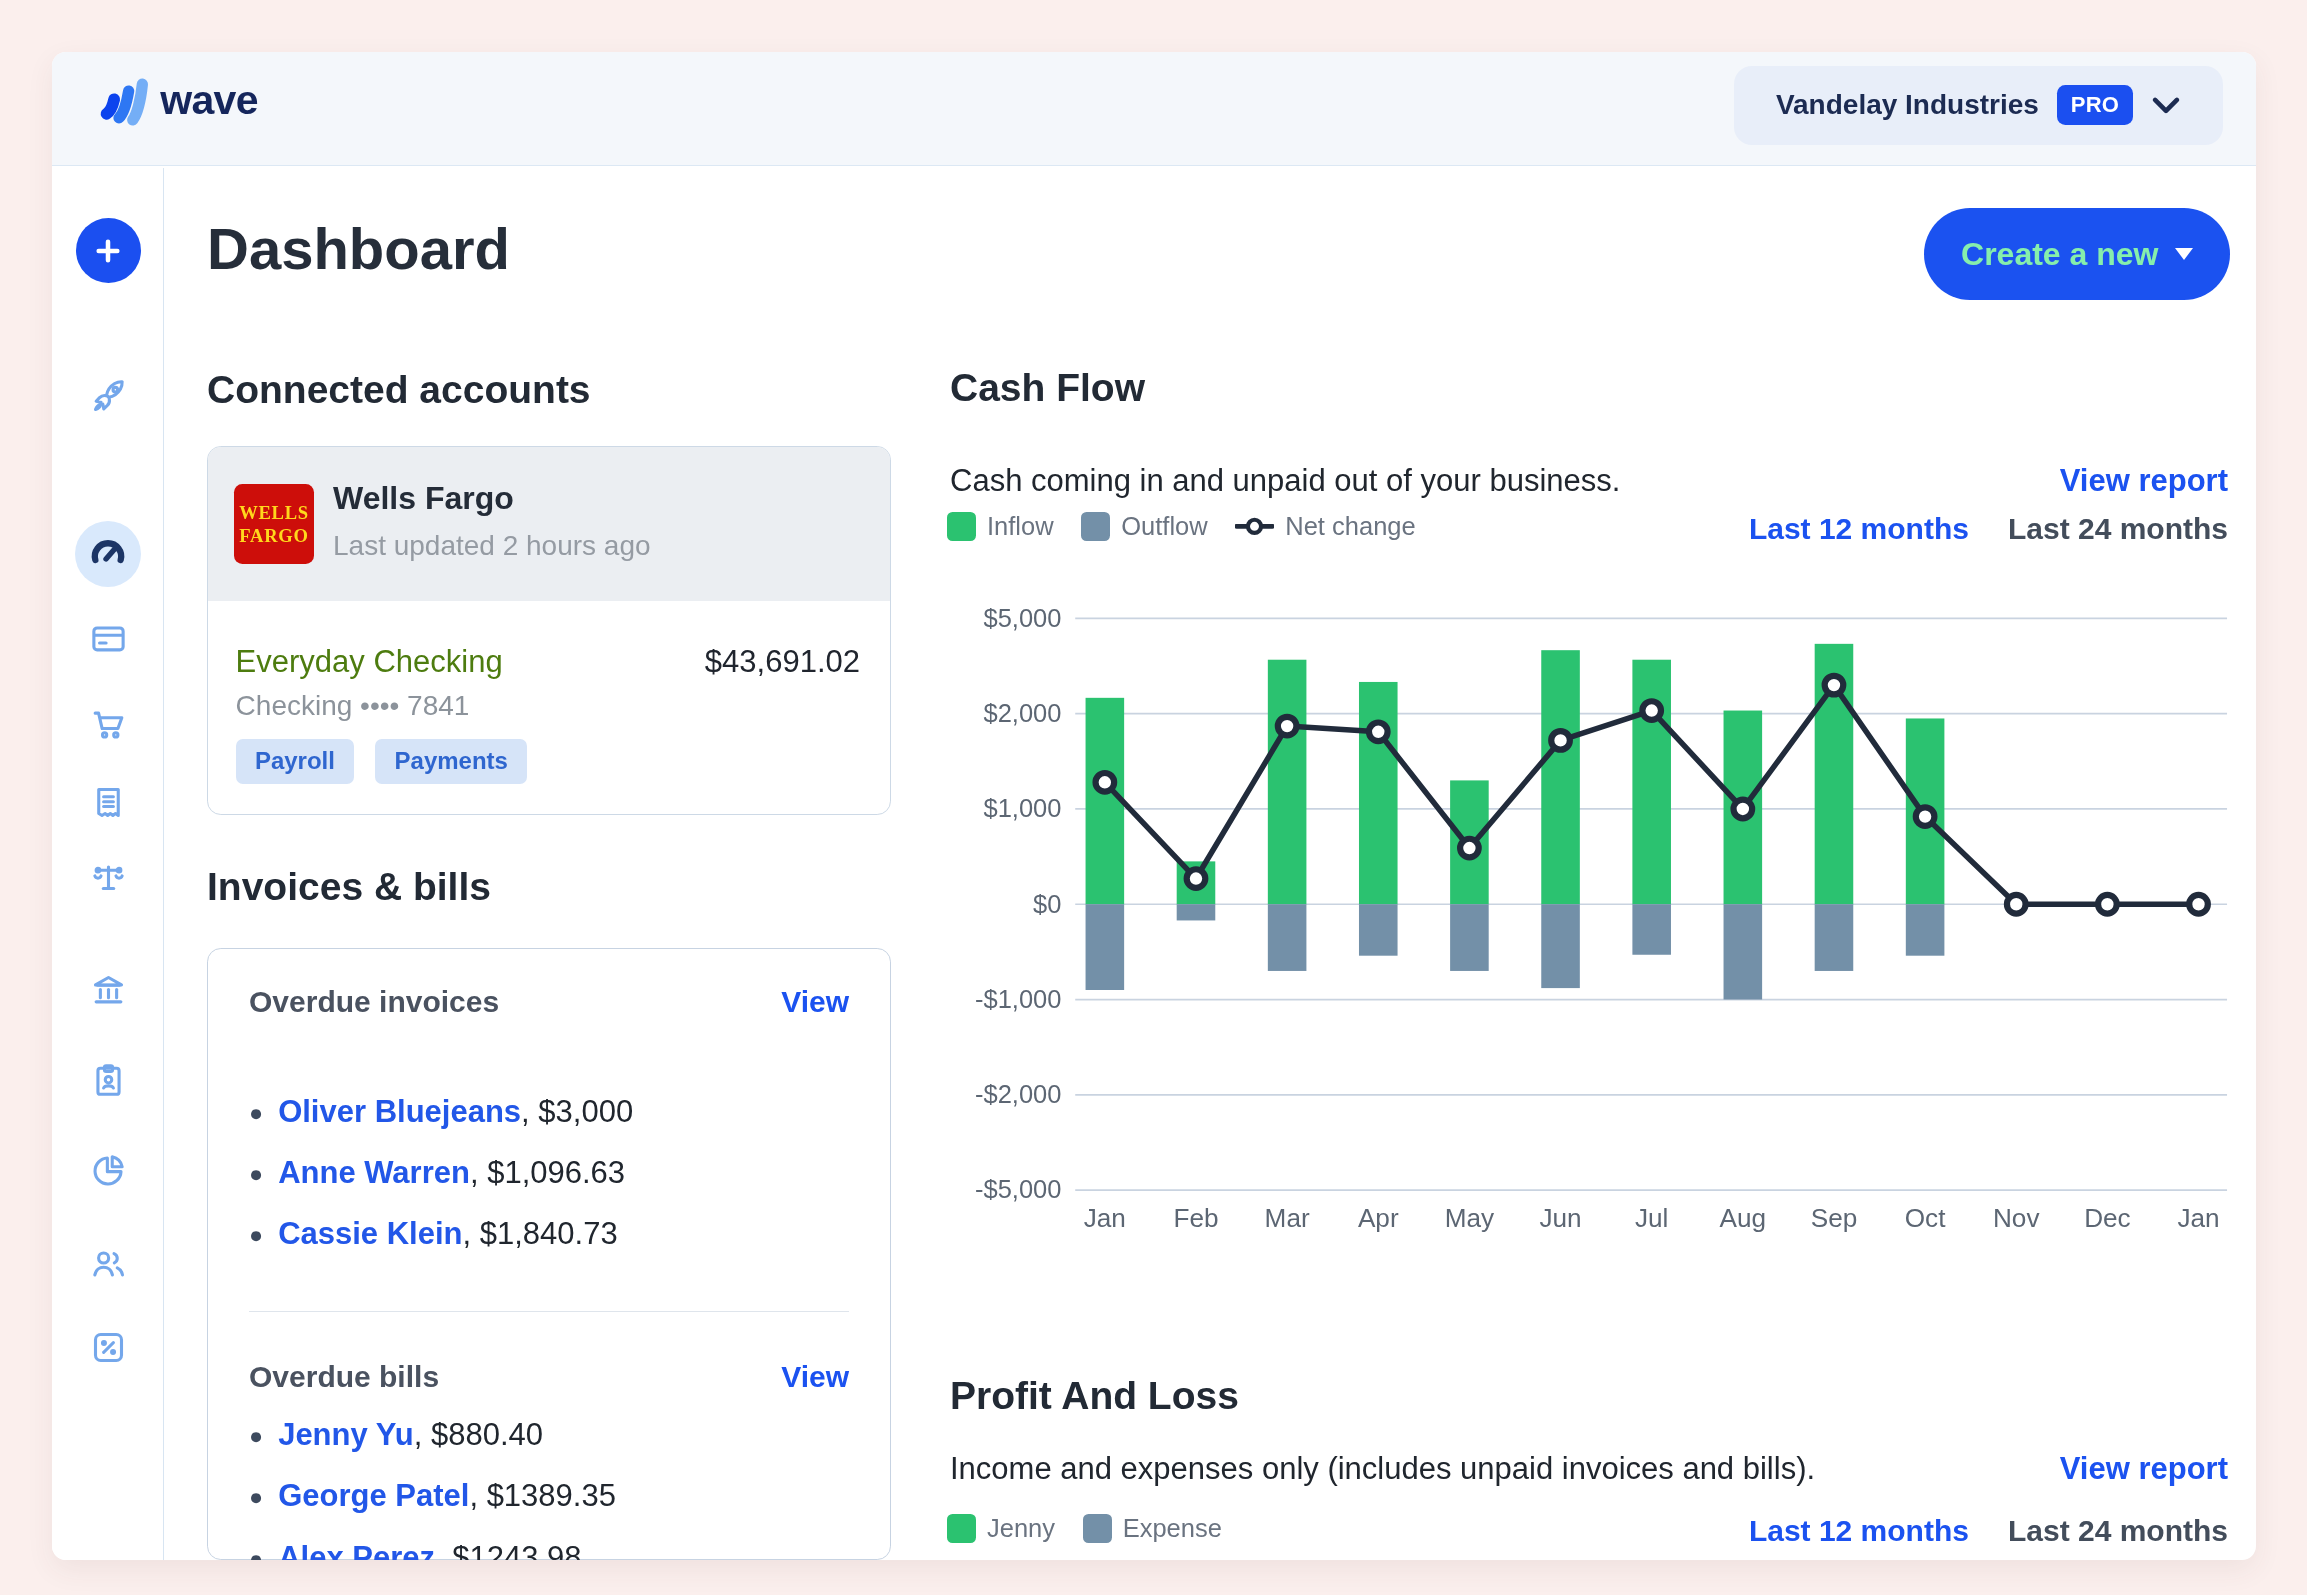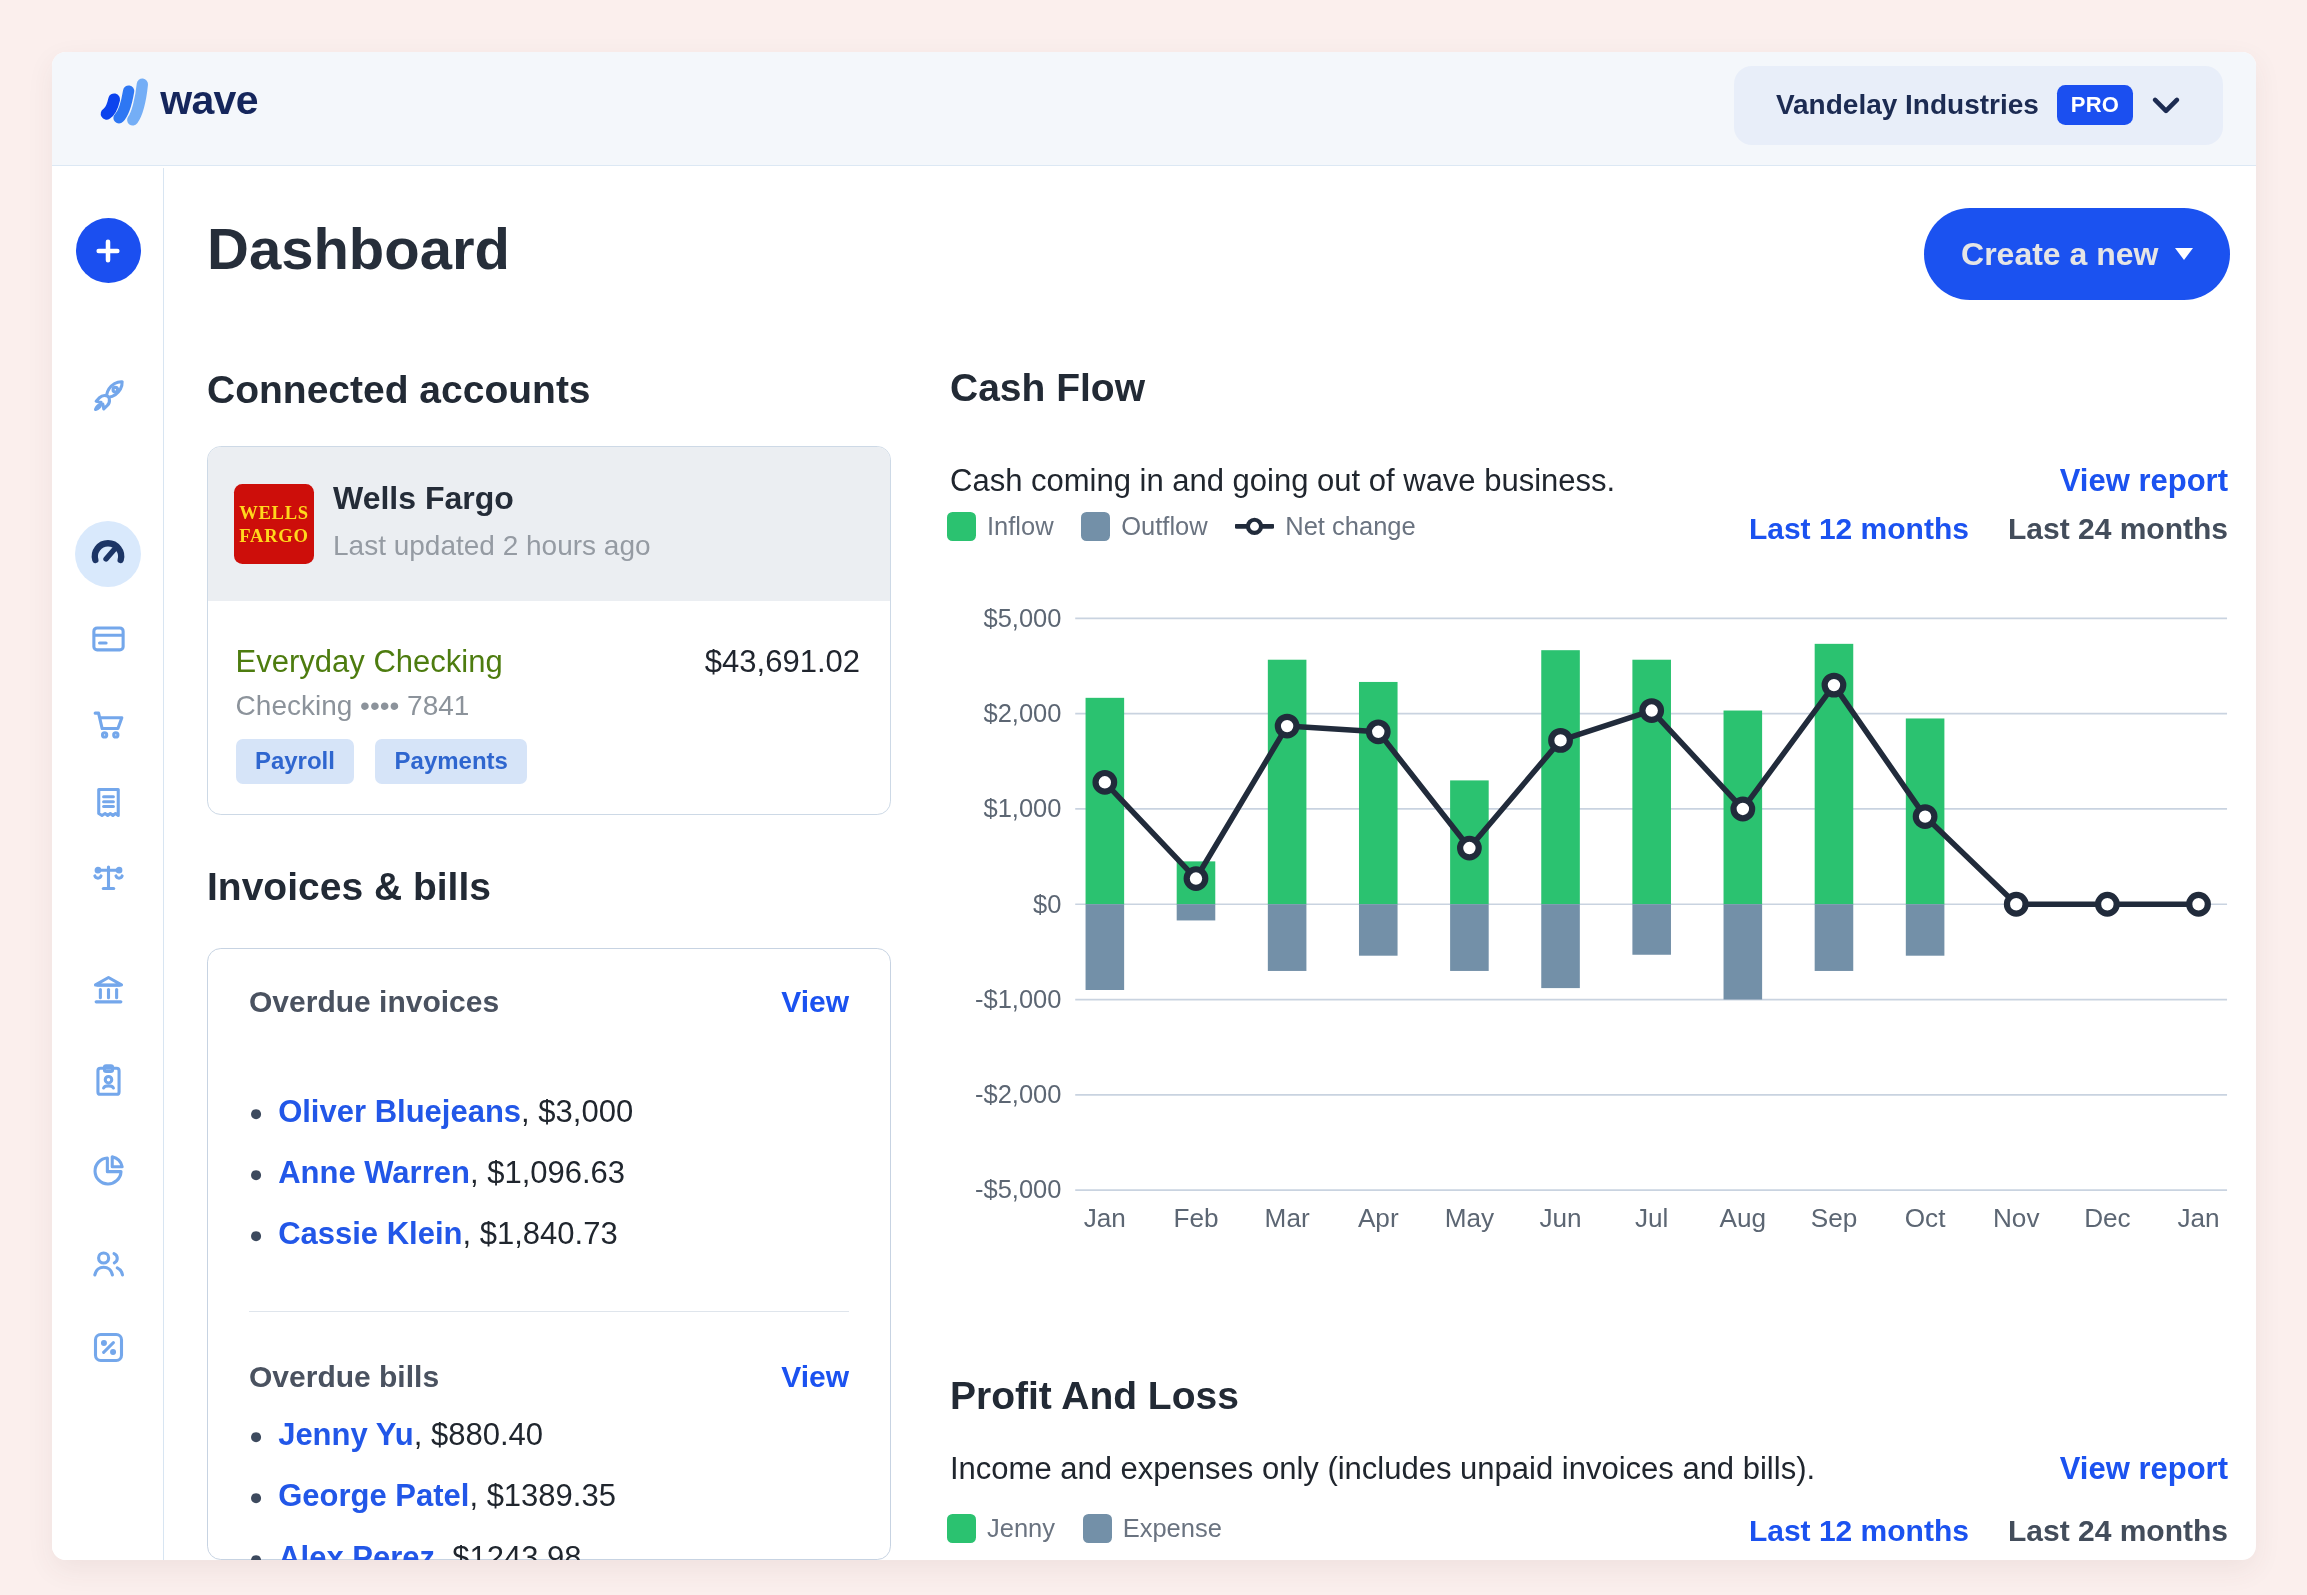--- a/index.html
+++ b/index.html
@@ -23,21 +23,21 @@
   .side-item { position:absolute; left:0; width:112px; display:flex; justify-content:center; cursor:pointer; }
   .icon-blue { stroke:#74a7eb; fill:none; stroke-width:1.9; stroke-linecap:round; stroke-linejoin:round; }
   .plus-circle { width:65px; height:65px; border-radius:50%; background:#1b4ff0; display:flex; align-items:center; justify-content:center; }
   .plus-circle svg { stroke:#fff; stroke-width:3.4; stroke-linecap:round; }
   .active-bubble { width:66px; height:66px; border-radius:50%; background:#d9e9fc; display:flex; align-items:center; justify-content:center; }
   .gauge-svg { stroke:#1c3566; fill:none; stroke-linecap:round; }
 
   
   .page-title { position:absolute; left:155px; top:163px; font-size:58px; font-weight:800; color:#262e3a; }
   .create-btn { position:absolute; left:1872px; top:156px; width:306px; height:92px; border-radius:46px; background:#1b52f0;
-    display:flex; align-items:center; justify-content:center; gap:16.5px; color:#e5e5e5; font-size:32px; font-weight:700; cursor:pointer; border:none; }
+    display:flex; align-items:center; justify-content:center; gap:16.5px; color:#86efac; font-size:32px; font-weight:700; cursor:pointer; border:none; }
   .caret-down { width:0; height:0; border-left:9.6px solid transparent; border-right:9.6px solid transparent; border-top:12.4px solid #ffffff; }
 
   .section-h { position:absolute; font-size:39px; font-weight:800; color:#222a35; }
 
   
   .acct-card { position:absolute; left:155px; top:394px; width:684px; height:369px; border:1.4px solid #cdd9e6; border-radius:13.8px; overflow:hidden; background:#fff; }
   .acct-head { position:relative; width:100%; height:154px; background:#ebeef2; }
   .wf-logo { position:absolute; left:26px; top:37px; width:80px; height:80px; background:#cd0e0a; border-radius:8.3px;
     display:flex; flex-direction:column; align-items:center; justify-content:center; }
   .wf-logo span { color:#ffd81c; font-family:"Liberation Serif","DejaVu Serif",serif; font-weight:700; font-size:18.6px; letter-spacing:0.7px; line-height:23px; }
@@ -248,21 +248,21 @@
     <div class="inv-item" style="top:529px;">
       <span class="inv-bullet">●</span><span class="inv-name">George Patel</span><span>, </span><span>$1389.35</span>
     </div>
     <div class="inv-item" style="top:591px;">
       <span class="inv-bullet">●</span><span class="inv-name">Alex Perez</span><span>, </span><span>$1243.98</span>
     </div>
   </div>
 
   <div class="section-h" style="left:898px; top:314px;">Cash Flow</div>
   <div class="sub-row" style="left:898px; right:28px; top:411px;">
-    <span class="sub-text">Cash coming in and going out of wave business.</span>
+    <span class="sub-text">Cash coming in and unpaid out of your business.</span>
     <span class="view-report">View report</span>
   </div>
   <div class="legend-row" style="left:895px; top:460px;">
     <div class="legend-item">
       <span class="swatch" style="background: rgb(43, 194, 112);"></span>
       <span class="legend-label">Inflow</span>
     </div>
     <div class="legend-item">
       <span class="swatch" style="background: rgb(115, 144, 168);"></span>
       <span class="legend-label">Outflow</span>

